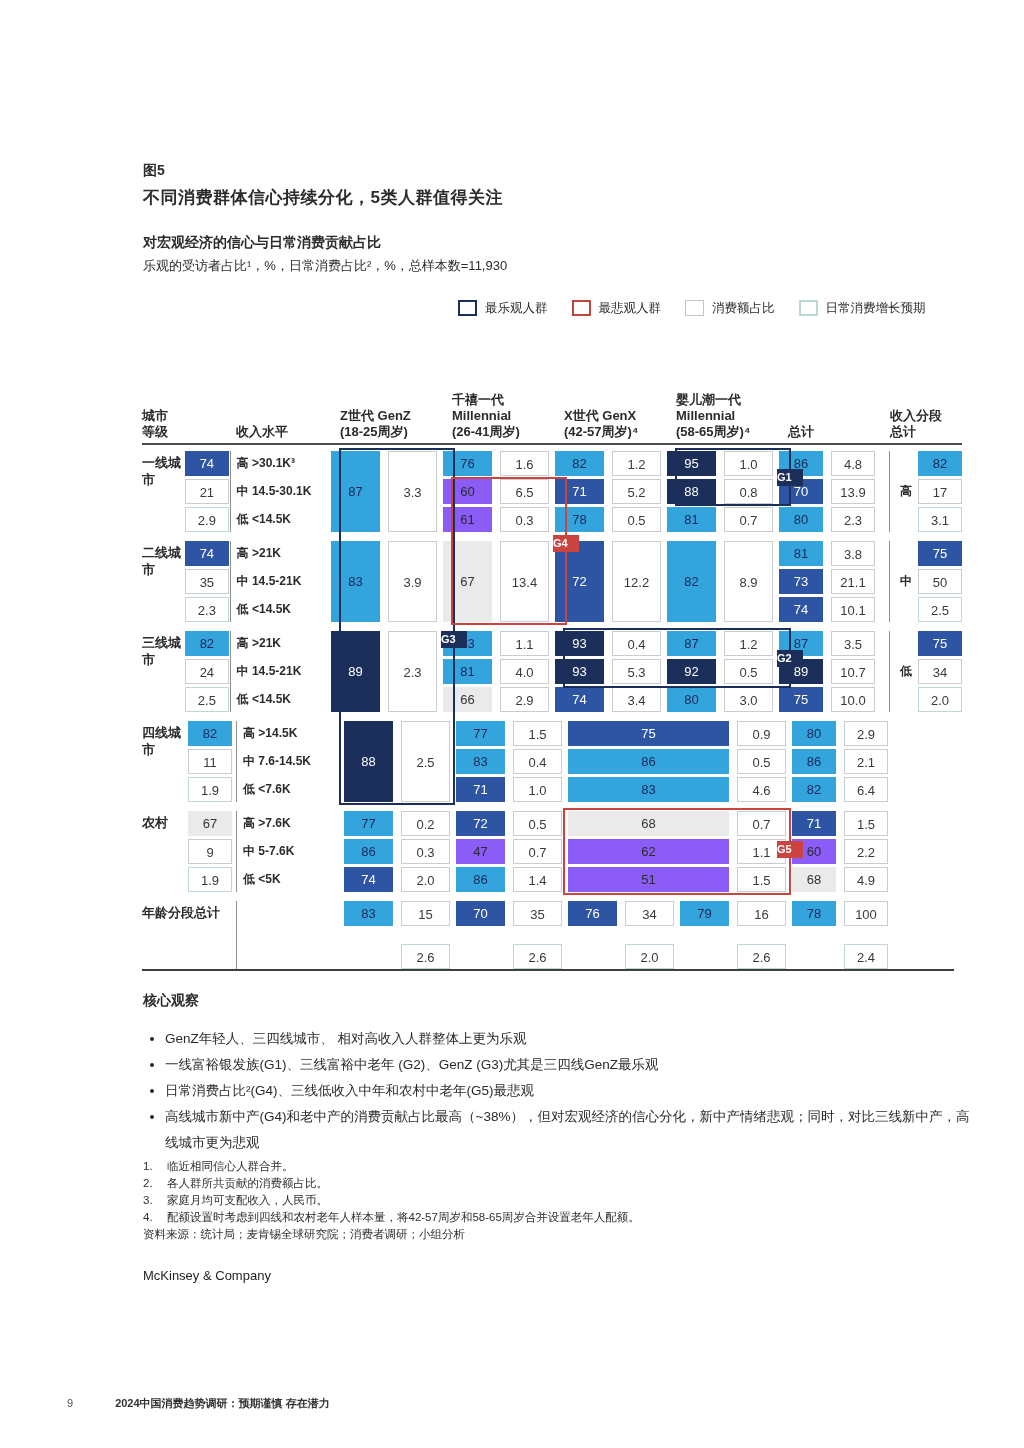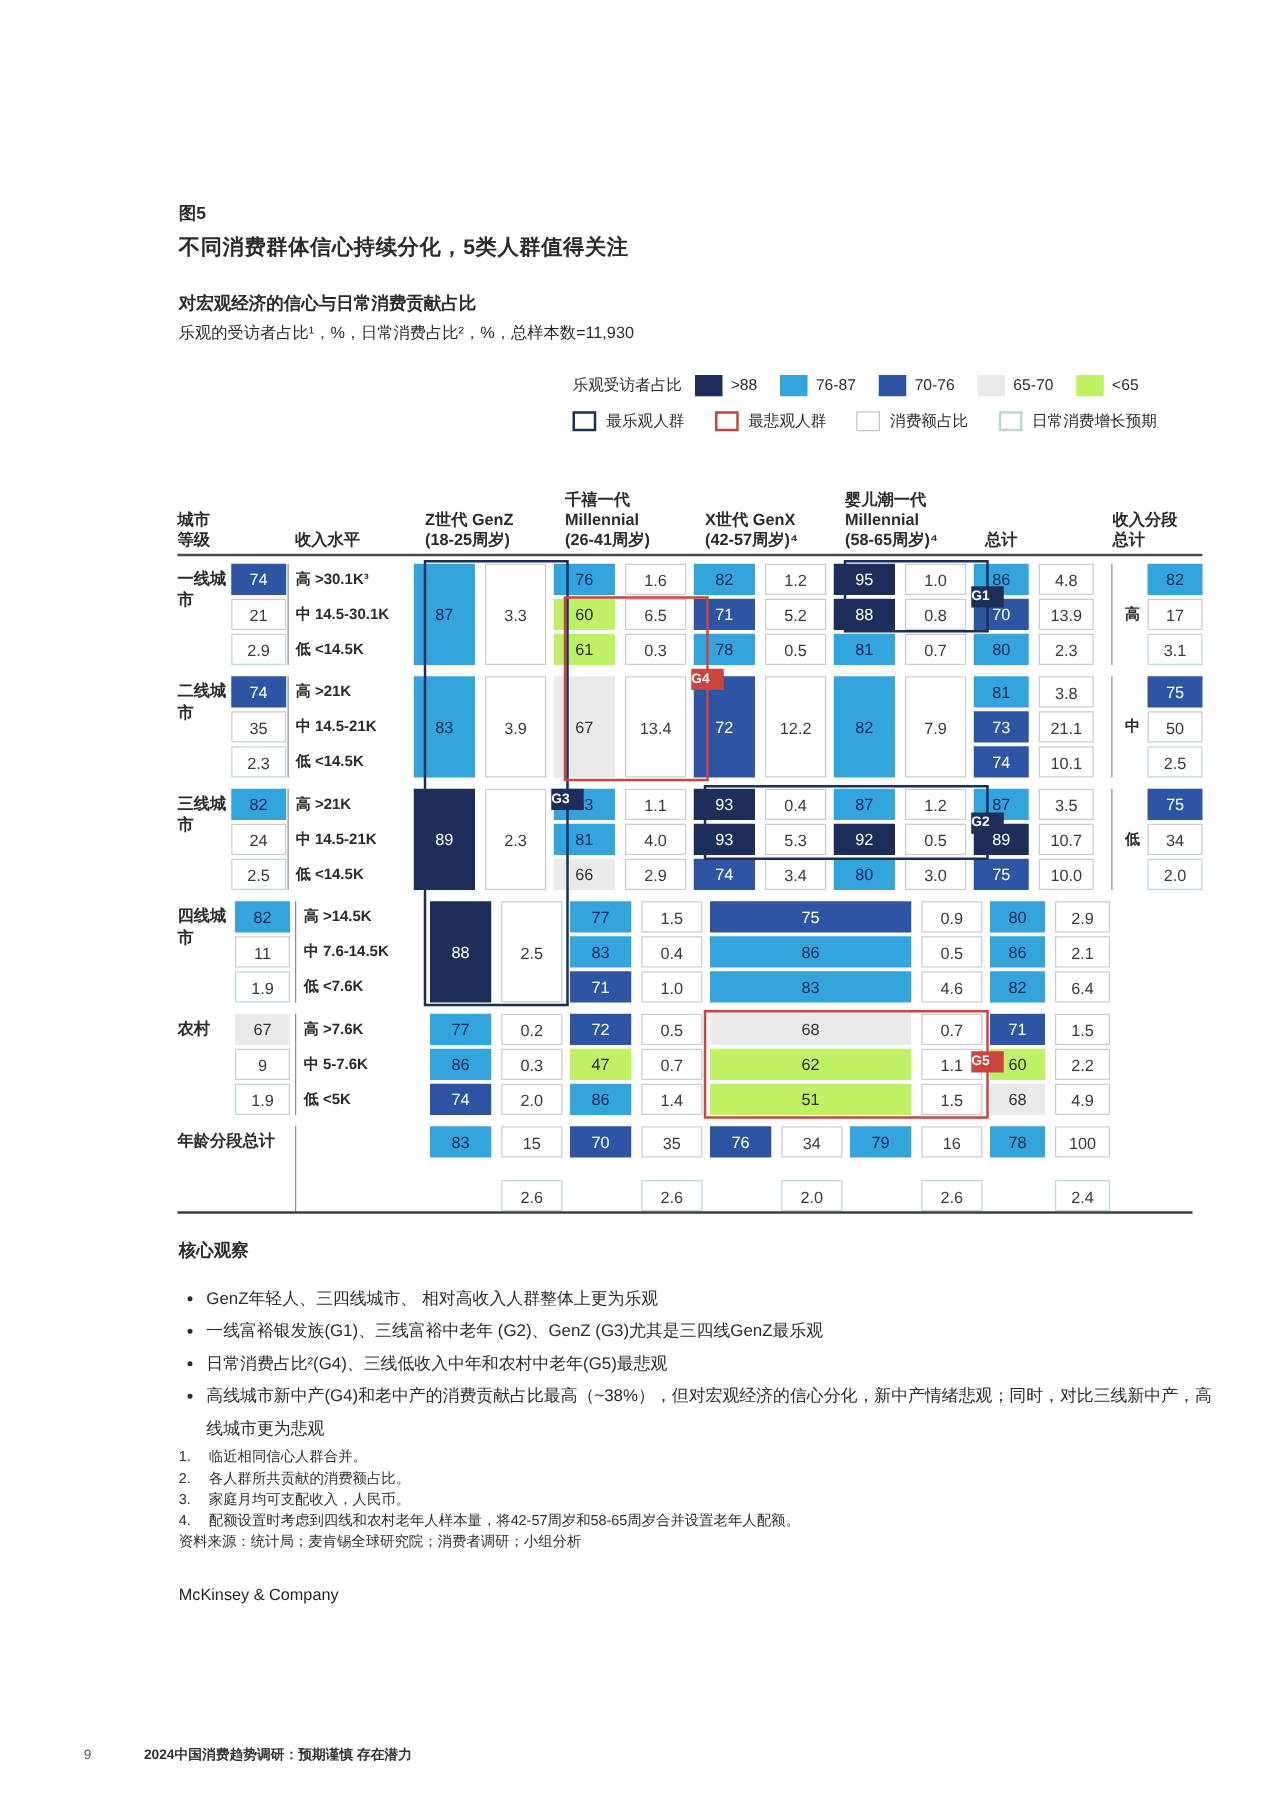--- a/index.html
+++ b/index.html
@@ -40,21 +40,21 @@
   .stack{display:flex;flex-direction:column;gap:3px}
   .grp{display:flex;gap:8px;margin-right:6px}
   .c{box-sizing:border-box;width:49px;height:25px;line-height:25px;text-align:center;font-size:13px}
   .w44{width:44px}
   .tall{height:81px;line-height:81px}
   .wbar{width:161px}
   [data-tone="dark"]{background:#1c2e5a;color:#ffffff}
   [data-tone="light"]{background:#34a4dc;color:#16295a}
   [data-tone="mid"]{background:#2e55a4;color:#ffffff}
   [data-tone="lg"]{background:#e9eae9;color:#333}
-  [data-tone="gray"]{background:#bef264;color:#2b2b2b}
+  [data-tone="gray"]{background:#8b5cf6;color:#2b2b2b}
   .cons{background:#fff;border:1px solid #c9cdd0;color:#3a3a3a}
   .growth{border:1px solid #bfd8d2}
   .segwrap{display:flex;box-sizing:border-box;border-left:1px solid #8f8f8f;padding-left:10px;margin-left:8px}
   .seglabel{width:18px;display:flex;align-items:center;font-size:12px;font-weight:bold}
 
   .agewrap{display:flex}
   .ageleft{width:94px;font-weight:bold;font-size:13px;padding-top:4px;line-height:16px}
   .agediv{box-sizing:border-box;width:104px;border-left:1px solid #8f8f8f;margin-right:4px}
   .agecontent .row{display:flex}
   .agecontent .row + .row{margin-top:18px}
@@ -87,33 +87,20 @@
 </head>
 <body>
 
 <div class="abs figlabel">图5</div>
 <div class="abs title">不同消费群体信心持续分化，5类人群值得关注</div>
 <div class="abs charttitle">对宏观经济的信心与日常消费贡献占比</div>
 <div class="abs chartsub">乐观的受访者占比¹，%，日常消费占比²，%，总样本数=11,930</div>
 
 <div class="abs legend">
   <div class="lrow">
-    <span class="lscale">乐观受访者占比</span>
-    <span class="sw" data-tone="dark"></span>
-      <span class="lbin">&gt;88</span>
-    <span class="sw" data-tone="light"></span>
-      <span class="lbin">76-87</span>
-    <span class="sw" data-tone="mid"></span>
-      <span class="lbin">70-76</span>
-    <span class="sw" data-tone="lg"></span>
-      <span class="lbin">65-70</span>
-    <span class="sw" data-tone="gray"></span>
-      <span class="lbin">&lt;65</span>
-  </div>
-  <div class="lrow">
     <span class="mk" data-mk="best"></span>
       <span class="lmk">最乐观人群</span>
     <span class="mk" data-mk="worst"></span>
       <span class="lmk">最悲观人群</span>
     <span class="mk" data-mk="share"></span>
       <span class="lmk">消费额占比</span>
     <span class="mk" data-mk="growth"></span>
       <span class="lmk">日常消费增长预期</span>
   </div>
 </div>
@@ -250,21 +237,21 @@
     <div class="grp">
       <div class="c tall" data-tone="lg">67</div>
       <div class="c tall cons">13.4</div>
     </div>
     <div class="grp">
       <div class="c tall" data-tone="mid">72</div>
       <div class="c tall cons">12.2</div>
     </div>
     <div class="grp">
       <div class="c tall" data-tone="light">82</div>
-      <div class="c tall cons">7.9</div>
+      <div class="c tall cons">8.9</div>
     </div>
     <div class="grp">
       <div class="stack">
         <div class="c w44" data-tone="light">81</div>
         <div class="c w44" data-tone="mid">73</div>
         <div class="c w44" data-tone="mid">74</div>
       </div>
       <div class="stack">
         <div class="c w44 cons">3.8</div>
         <div class="c w44 cons">21.1</div>

